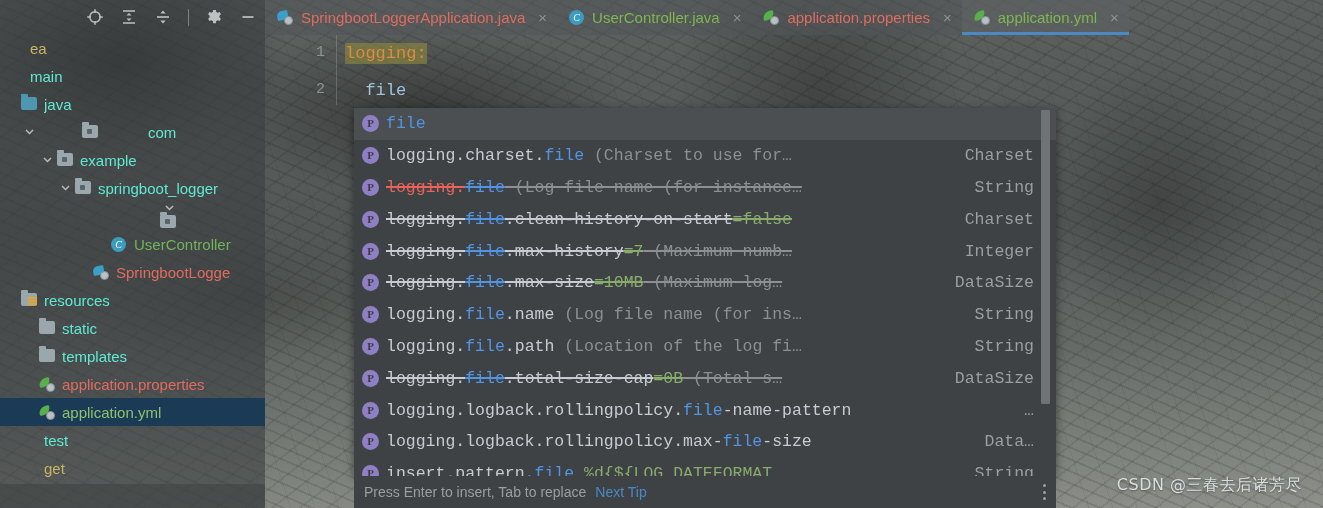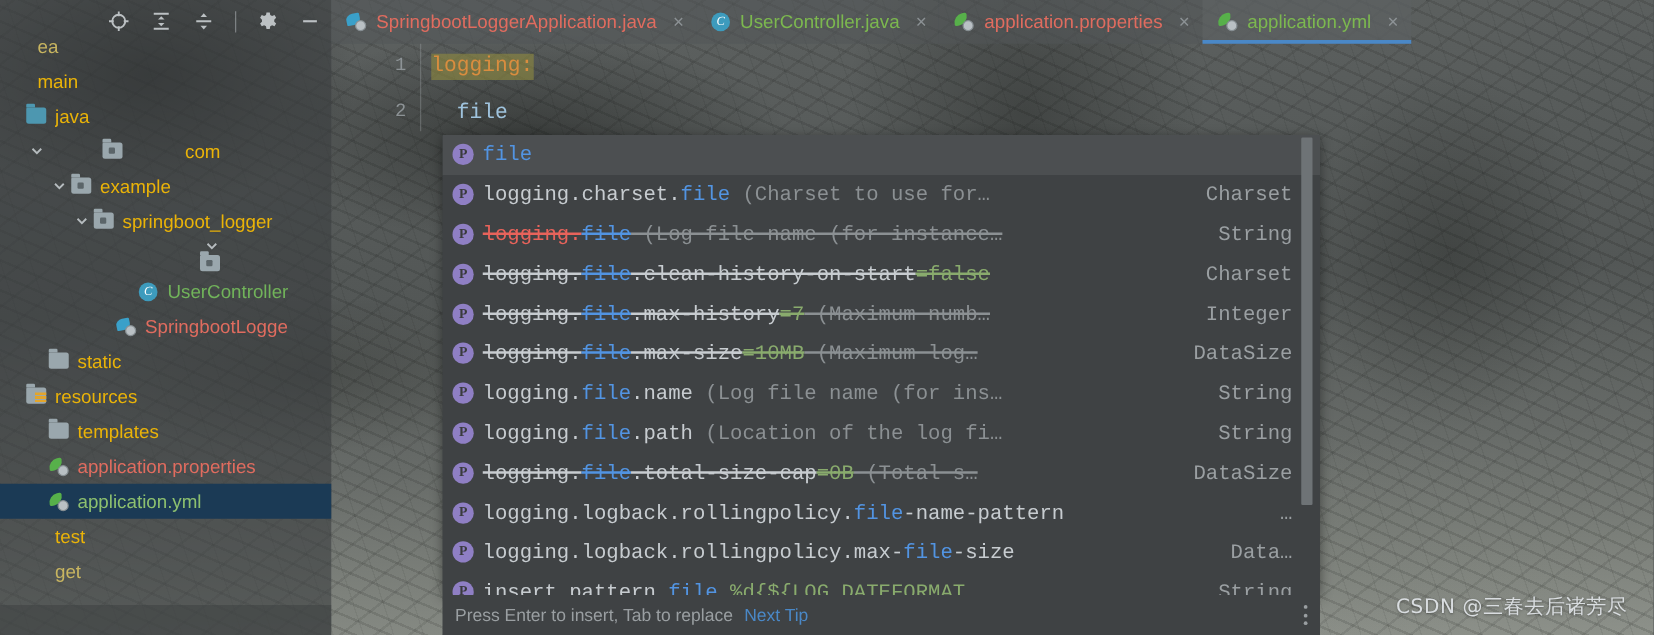--- a/index.html
+++ b/index.html
@@ -39,33 +39,33 @@
   }
   #project-toolbar{
     position:absolute;left:0;top:0;width:265px;height:34px;
     display:flex;align-items:center;
   }
   .tb-icons{position:absolute;left:84px;top:6px;display:flex;gap:12px;align-items:center;}
   .tb-ico{width:22px;height:22px;opacity:.88;display:flex;align-items:center;justify-content:center;cursor:pointer;}
   .tb-sep{width:1px;height:17px;background:rgba(200,205,208,.45);margin:0 2px;}
 
   
-  #tree{position:absolute;left:0;top:23px;width:265px;}
+  #tree{position:absolute;left:0;top:34px;width:265px;}
   .tr{
     position:relative;height:28px;display:flex;align-items:center;
     font-size:15px;color:#d6dadd;white-space:nowrap;
   }
   .tr .arrow{width:13px;height:13px;margin-right:2px;flex:none;}
   .tr .ico{width:17px;height:15px;margin-right:6px;flex:none;position:relative;}
   .tr.sel{background:#1b3a55;}
   .lbl{overflow:hidden;}
   .c-green{color:#71b35a;}
   .c-red{color:#e06c5f;}
   .c-yellow{color:#c8b560;}
-  .c-plain{color:#eab308;}
+  .c-plain{color:#5eead4;}
   .c-greenish{color:#8dc06f;}
 
   .folder{display:block;width:16px;height:13px;border-radius:1px 2px 2px 2px;background:#9aa7ad;position:relative;}
   .folder:before{content:"";position:absolute;left:0;top:-3px;width:7px;height:3px;background:#9aa7ad;border-radius:1px 1px 0 0;}
   .folder.src{background:#4d97b0;}
   .folder.src:before{background:#4d97b0;}
   .folder.pkg:after{content:"";position:absolute;left:5px;top:4px;width:5px;height:5px;background:#5b6569;border-radius:1px;}
   .folder.res{background:#9aa7ad;}
   .folder.res:after{content:"";position:absolute;left:7px;top:4px;width:9px;height:9px;
       background:repeating-linear-gradient(#e3a52b 0 2px,rgba(0,0,0,0) 2px 3px);}
@@ -264,33 +264,33 @@
         <div class="tr" style="padding-left: 78px;">
           <span class="arrow"></span>
           <span class="ico">
             <i class="springicon boot">
               <i class="leaf"></i>
               <i class="gear"></i>
             </i>
           </span>
           <span class="lbl c-red">SpringbootLogge</span>
         </div>
+        <div class="tr" style="padding-left: 6px;">
+          <span class="arrow"></span>
+          <span class="ico">
+            <i class="folder res"></i>
+          </span>
+          <span class="lbl c-plain">resources</span>
+        </div>
         <div class="tr" style="padding-left: 24px;">
           <span class="arrow"></span>
           <span class="ico">
             <i class="folder"></i>
           </span>
           <span class="lbl c-plain">static</span>
-        </div>
-        <div class="tr" style="padding-left: 6px;">
-          <span class="arrow"></span>
-          <span class="ico">
-            <i class="folder res"></i>
-          </span>
-          <span class="lbl c-plain">resources</span>
         </div>
         <div class="tr" style="padding-left: 24px;">
           <span class="arrow"></span>
           <span class="ico">
             <i class="folder"></i>
           </span>
           <span class="lbl c-plain">templates</span>
         </div>
         <div class="tr" style="padding-left: 24px;">
           <span class="arrow"></span>

